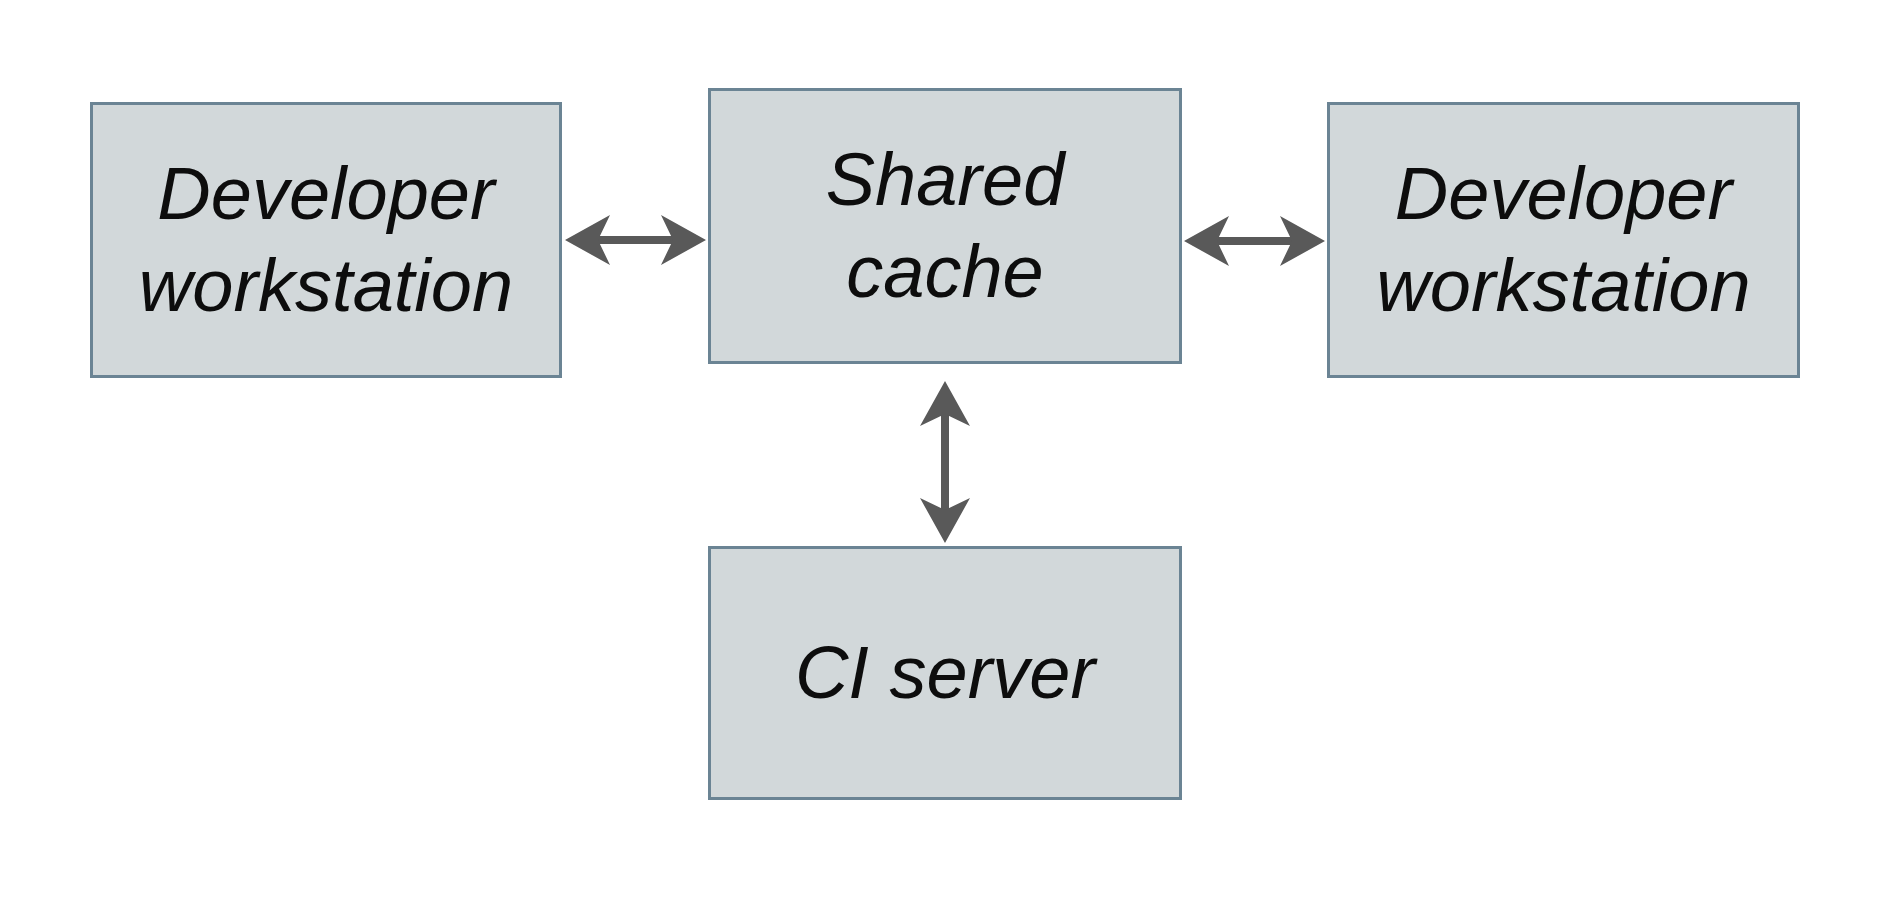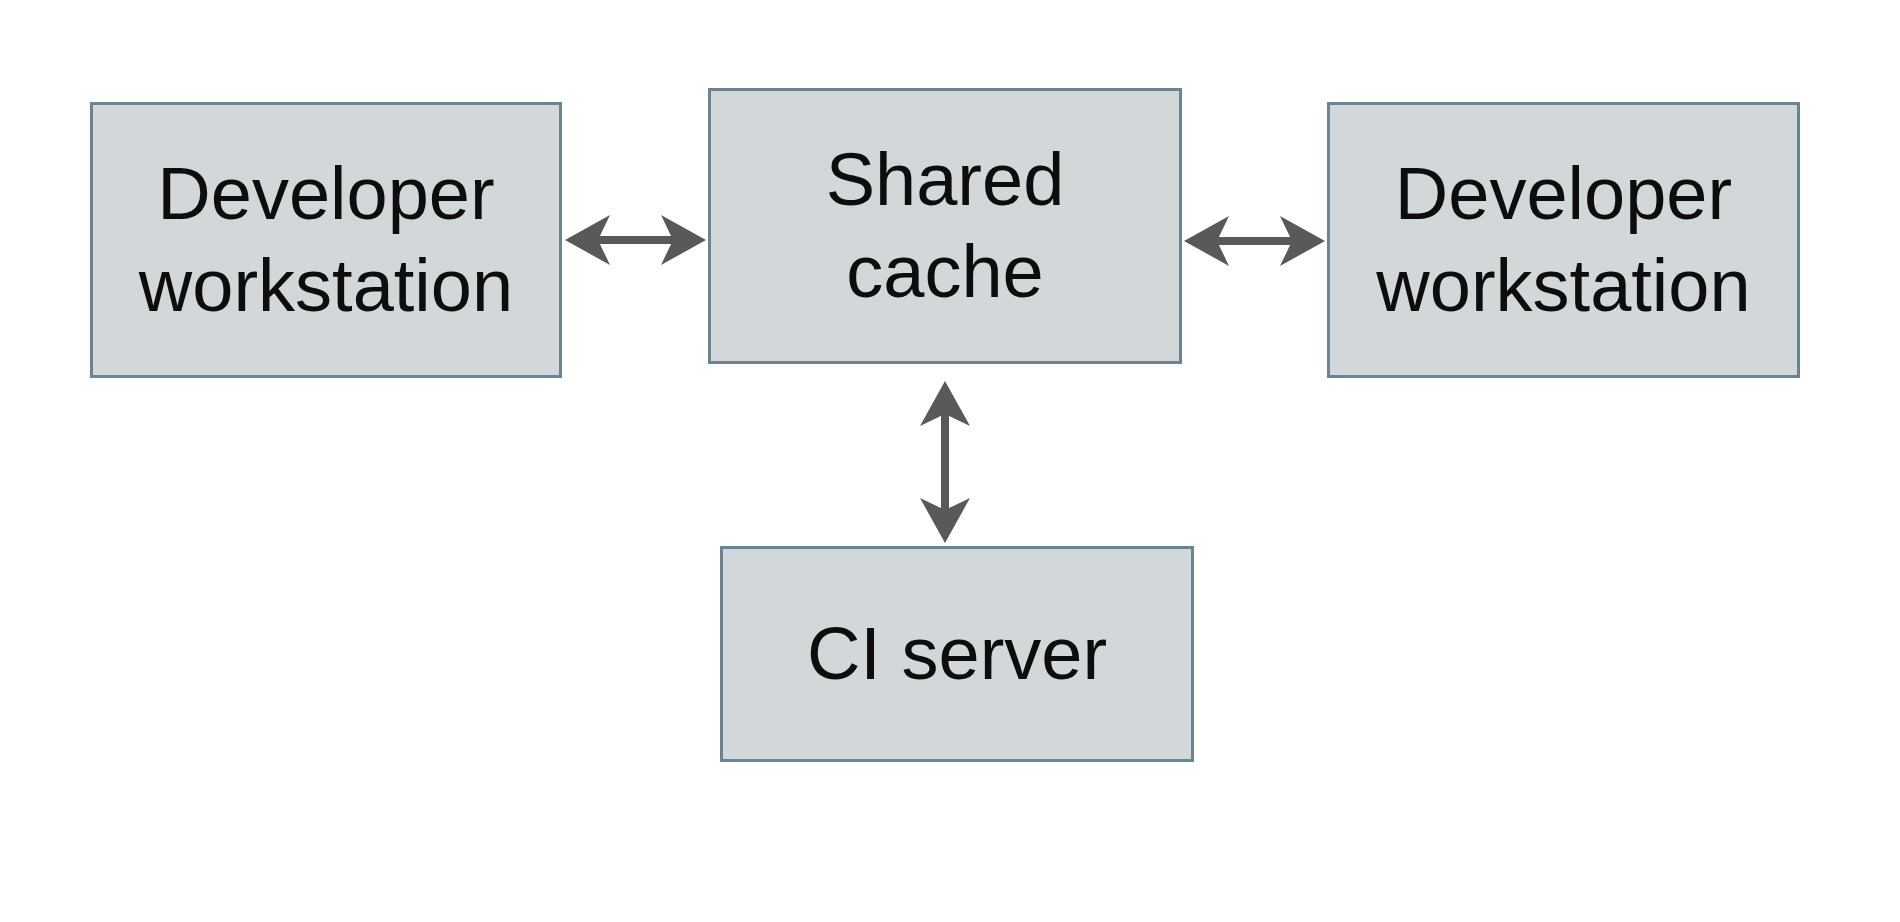--- a/index.html
+++ b/index.html
@@ -24,32 +24,33 @@
   }
   .node {
     position: absolute;
     background: #d2d8da;
     border: 3px solid #6b8494;
     box-sizing: border-box;
     display: flex;
     align-items: center;
     justify-content: center;
     text-align: center;
+    font-style: italic;
   }
   .node-label {
     font-size: 74px;
     line-height: 1.24;
     color: #0d0d0d;
     white-space: pre-line;
     letter-spacing: 0px;
   }
   .node-dev-left   { left: 90px;   top: 102px; width: 472px; height: 276px; }
   .node-cache      { left: 708px;  top: 88px; width: 474px; height: 276px; }
   .node-dev-right  { left: 1327px; top: 102px; width: 473px; height: 276px; }
-  .node-ci         { left: 708px;  top: 546px; width: 474px; height: 216px; margin-left: 12px; }
+  .node-ci         { left: 708px;  top: 546px; width: 474px; height: 254px; }
   .arrow-shaft { stroke: #595959; stroke-width: 8; }
   .arrow-head  { fill: #595959; }
 </style>
 </head>
 <body>
 
 <div class="canvas">
 
   <svg class="connector-layer" viewBox="0 0 1900 922" xmlns="http://www.w3.org/2000/svg">
 

